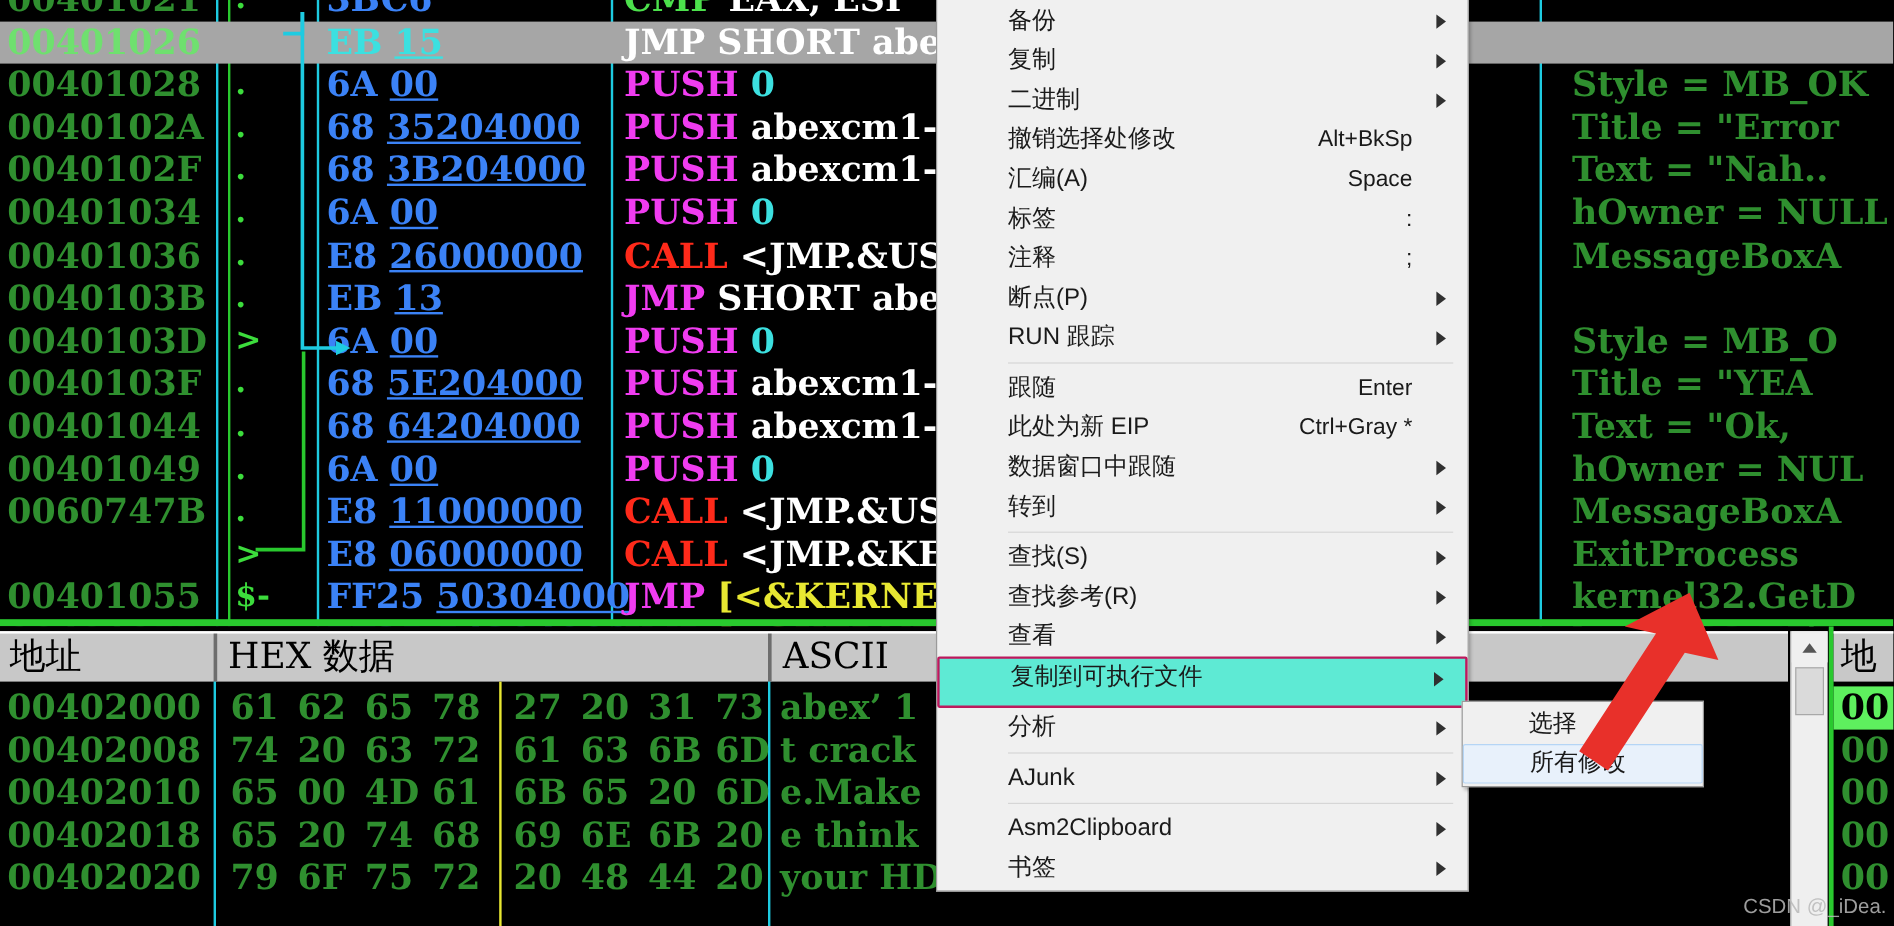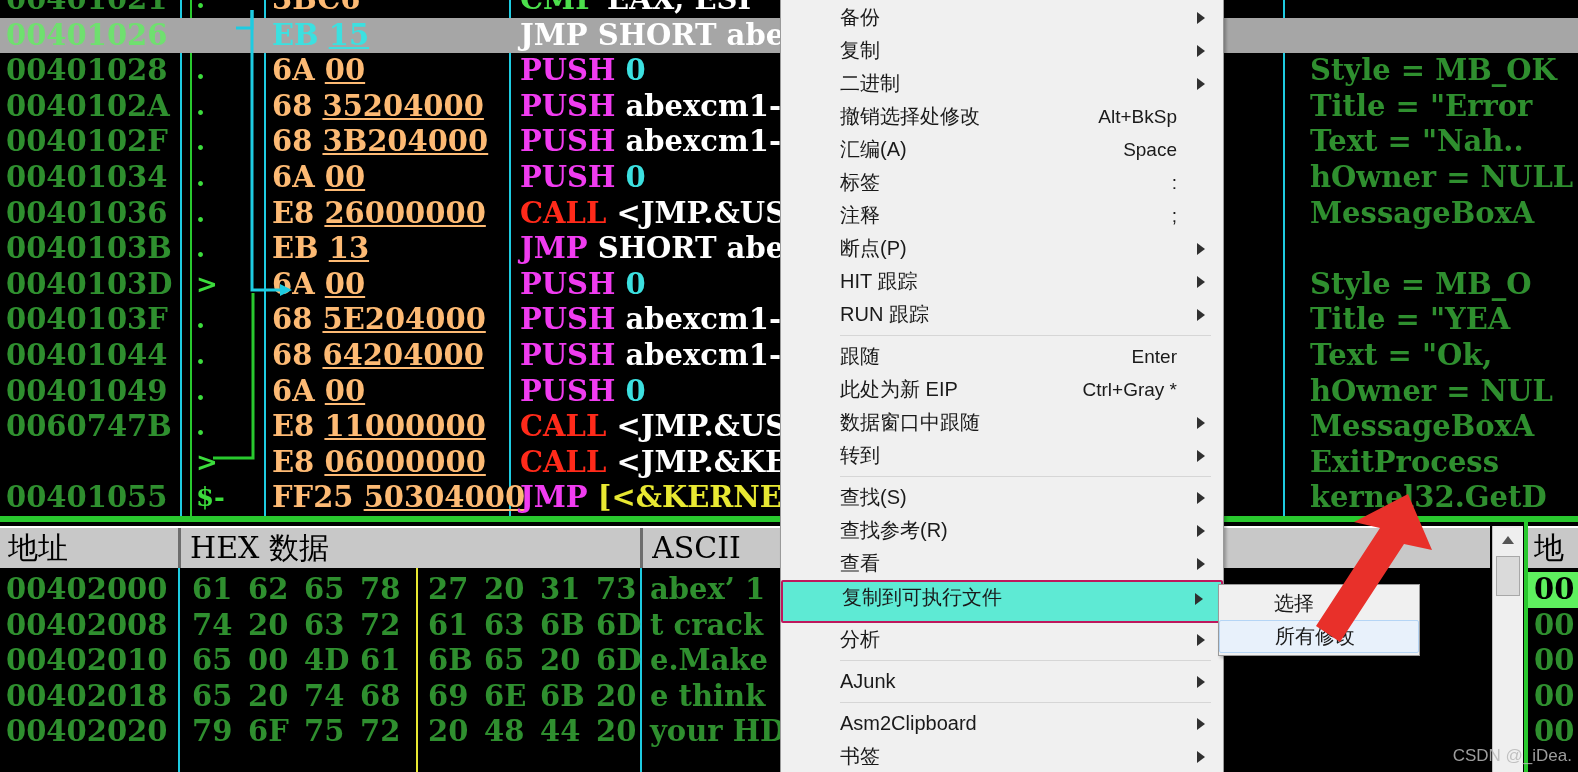--- a/index.html
+++ b/index.html
@@ -8,21 +8,21 @@
   #root{position:relative;width:1578px;height:772px;background:#000;overflow:hidden;}
 
   
   .disasm{position:absolute;left:0;top:0;width:1578px;height:522px;background:#000;overflow:hidden;}
   .drow{position:relative;height:35.6px;line-height:35.6px;white-space:nowrap;font-size:29px;
         font-family:"DejaVu Serif",serif;font-weight:bold;letter-spacing:0px;}
   .drow.sel{background:#a6a6a6;}
   .c-addr{position:absolute;left:6px;width:168px;color:#2f8f2f;}
   .drow.sel .c-addr{color:#6fe06f;}
   .c-mark{position:absolute;left:196px;width:40px;color:#3cdc3c;font-size:26px;text-align:left;}
-  .c-hex{position:absolute;left:272px;width:236px;color:#fdba74;}
+  .c-hex{position:absolute;left:272px;width:236px;color:#3b82f6;}
   .c-hex .ul{text-decoration:underline;}
   .c-mn{position:absolute;left:520px;}
   .c-cmt{position:absolute;left:1310px;color:#2f8f2f;white-space:pre;}
 
   .mn-push{color:#f03cf0;}
   .mn-call{color:#ff2a1a;}
   .mn-jmp{color:#f03cf0;}
   .mn-cmp{color:#4ce04c;}
   .op-w{color:#ffffff;}
   .op-c{color:#3ce0e0;}
@@ -345,21 +345,20 @@
     <div class="mgutter"></div>
     <div id="ctx-items">
         <div class="mitem"><span>备份</span><span class="arr"></span></div>
         <div class="mitem"><span>复制</span><span class="arr"></span></div>
         <div class="mitem"><span>二进制</span><span class="arr"></span></div>
         <div class="mitem"><span>撤销选择处修改</span><span class="acc">Alt+BkSp</span></div>
         <div class="mitem"><span>汇编(A)</span><span class="acc">Space</span></div>
         <div class="mitem"><span>标签</span><span class="acc">:</span></div>
         <div class="mitem"><span>注释</span><span class="acc">;</span></div>
         <div class="mitem"><span>断点(P)</span><span class="arr"></span></div>
-        <div class="mitem"><span>HIT 跟踪</span><span class="arr"></span></div>
         <div class="mitem"><span>RUN 跟踪</span><span class="arr"></span></div>
         <div class="msep"></div>
         <div class="mitem"><span>跟随</span><span class="acc">Enter</span></div>
         <div class="mitem"><span>此处为新 EIP</span><span class="acc">Ctrl+Gray *</span></div>
         <div class="mitem"><span>数据窗口中跟随</span><span class="arr"></span></div>
         <div class="mitem"><span>转到</span><span class="arr"></span></div>
         <div class="msep"></div>
         <div class="mitem"><span>查找(S)</span><span class="arr"></span></div>
         <div class="mitem"><span>查找参考(R)</span><span class="arr"></span></div>
         <div class="mitem"><span>查看</span><span class="arr"></span></div>

